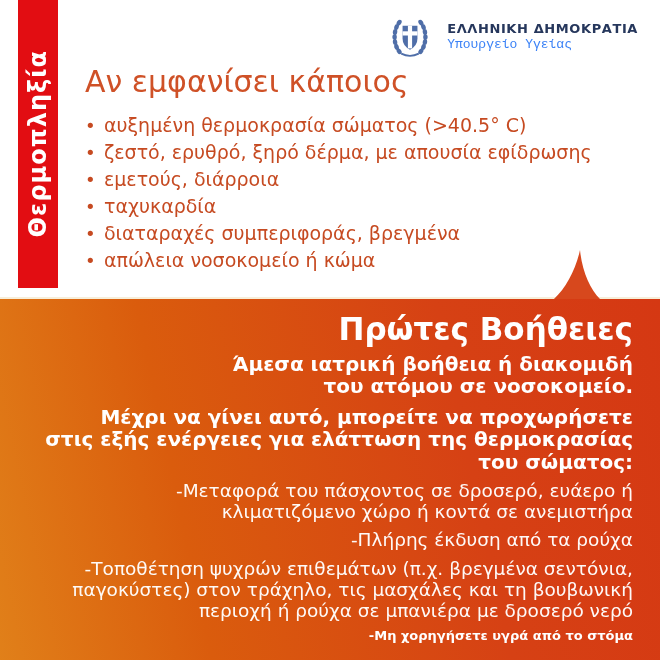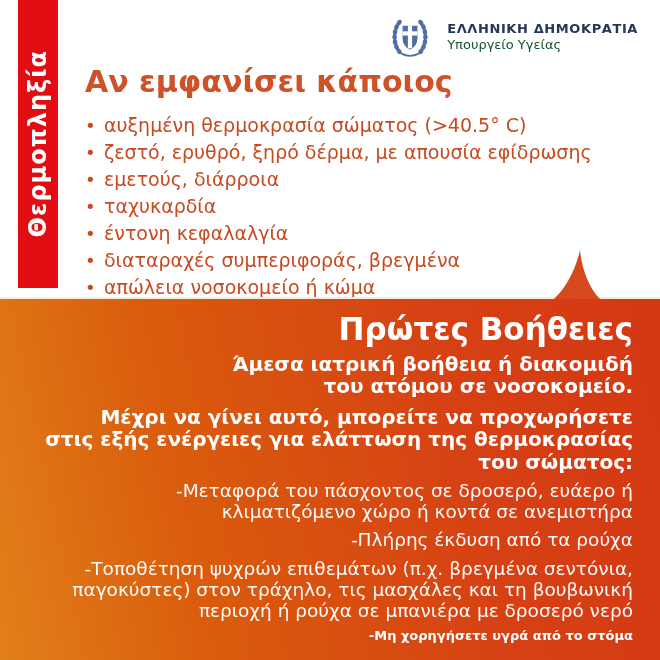--- a/index.html
+++ b/index.html
@@ -26,25 +26,25 @@
     white-space:nowrap;
   }
   
   .gov-header{
     position:absolute;top:16px;right:22px;
     display:flex;align-items:center;gap:16px;
   }
   .gov-emblem{width:42px;height:42px;flex:0 0 auto;}
   .gov-text{display:flex;flex-direction:column;line-height:1.25;}
   .gov-name{font-weight:bold;font-size:13px;letter-spacing:0.6px;color:#26375c;}
-  .gov-dept{font-size:13px;color:#14532d;}
+  .gov-dept{font-size:13px;color:#3b82f6;font-family:Liberation Mono, monospace;}
   
   .symptoms-heading{
     position:absolute;left:85px;top:64px;margin:0;
-    font-size:30px;font-weight:bold;color:#cf5127;
+    font-size:30px;font-weight:normal;color:#cf5127;
   }
   .symptoms-list{
     position:absolute;left:85px;top:112px;margin:0;padding:0;
     list-style:none;
   }
   .symptoms-list li{
     position:relative;
     padding-left:19px;
     font-size:19px;font-weight:normal;color:#c64a21;
     line-height:27px;
@@ -109,21 +109,20 @@
       <span class="gov-dept">Υπουργείο Υγείας</span>
     </div>
   </div>
 
   <h1 class="symptoms-heading">Αν εμφανίσει κάποιος</h1>
   <ul class="symptoms-list">
     <li>αυξημένη θερμοκρασία σώματος (&gt;40.5° C)</li>
     <li>ζεστό, ερυθρό, ξηρό δέρμα, με απουσία εφίδρωσης</li>
     <li>εμετούς, διάρροια</li>
     <li>ταχυκαρδία</li>
-    <li>έντονη κεφαλαλγία</li>
     <li>διαταραχές συμπεριφοράς, βρεγμένα</li>
     <li>απώλεια νοσοκομείο ή κώμα</li>
   </ul>
 
   <div class="first-aid">
     <svg class="speech-tail" viewBox="0 0 52 49" aria-hidden="true">
       <path d="M6 49 C18 38 28 19 32 0 C34 21 42 39 52 49 Z" fill="#d7481d"></path>
     </svg>
     <h2>Πρώτες Βοήθειες</h2>
     <p class="fa-bold">Άμεσα ιατρική βοήθεια ή διακομιδή

